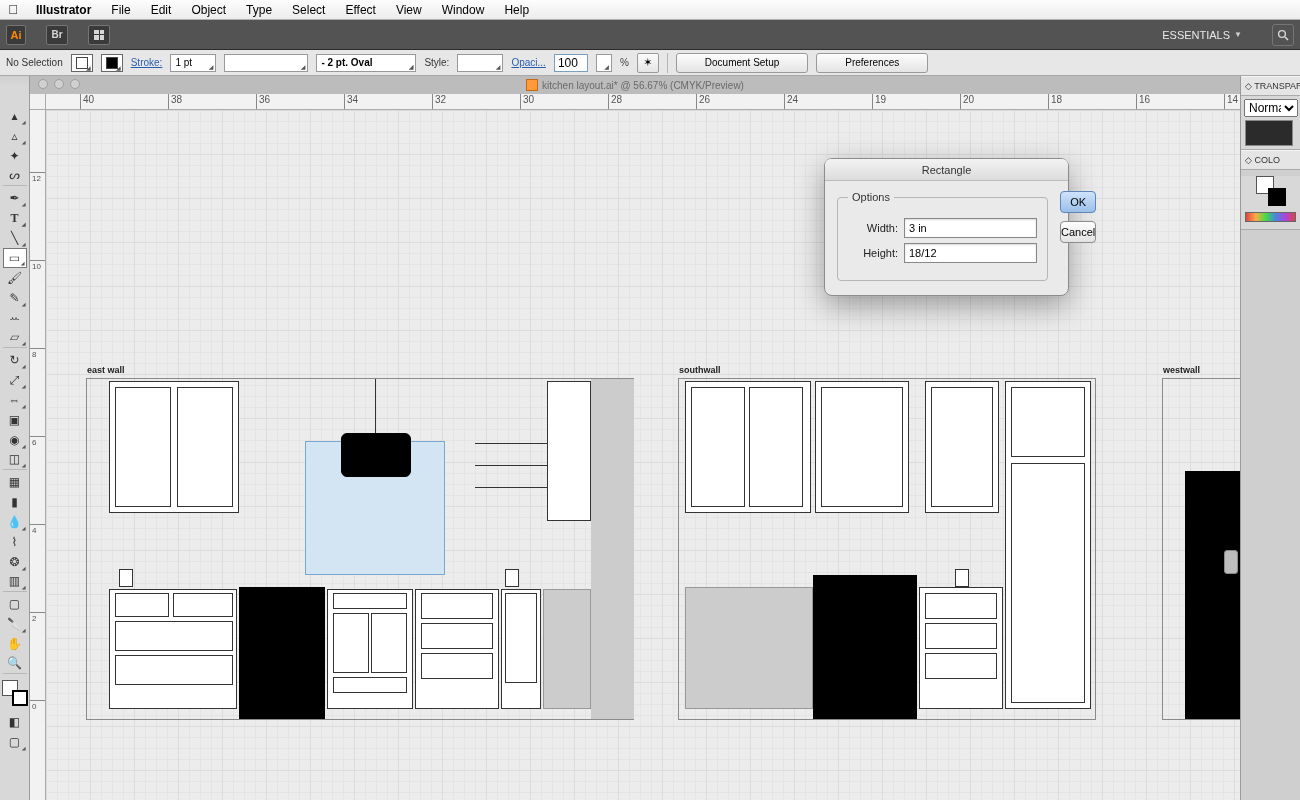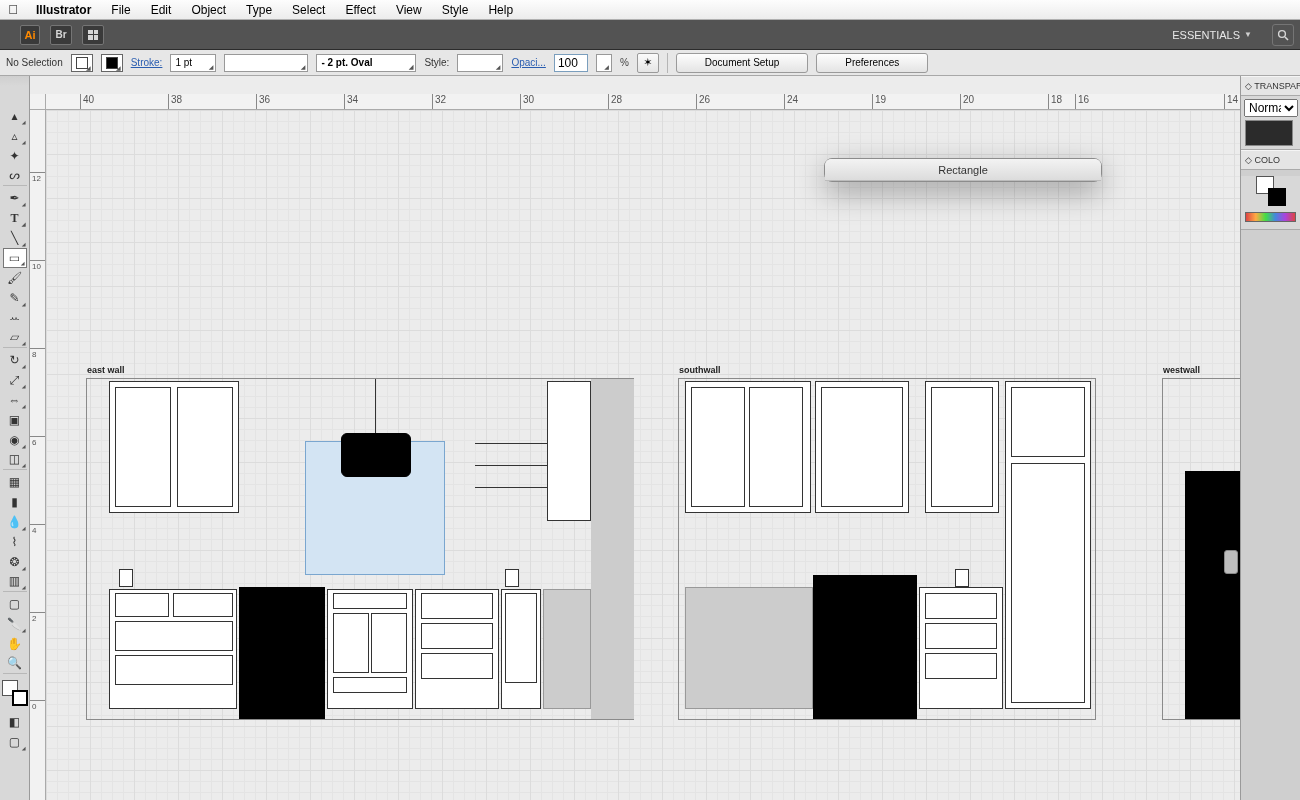--- a/index.html
+++ b/index.html
@@ -3,21 +3,21 @@
 <meta charset="utf-8">
 <style>
   * { box-sizing: border-box; margin: 0; padding: 0; font-family: "Lucida Grande", "Helvetica Neue", Arial, sans-serif; }
   html, body { width: 1300px; height: 800px; overflow: hidden; background: #d0d0d0; color: #000; }
   
   .mac-menubar { height: 20px; background: linear-gradient(#fdfdfd,#ececec); display:flex; align-items:center; font-size:12px; border-bottom:1px solid #b0b0b0;}
   .mac-menubar .apple { width:26px; text-align:center; font-size:13px;}
   .mac-menubar .app-name { font-weight:bold; padding:0 10px;}
   .mac-menubar .mitem { padding:0 10px; cursor:default;}
   
-  .app-ctrl { height:30px; background:#535353; display:flex; align-items:center; padding-left:20px; gap:10px; border-bottom:1px solid #2b2b2b;}
+  .app-ctrl { height:30px; background:#535353; display:flex; align-items:center; padding-left:6px; gap:20px; border-bottom:1px solid #2b2b2b;}
   .ai-logo { width:20px; height:20px; background:#3a3a3a; border:1px solid #757575; color:#ff8a00; font-size:11px; font-weight:bold; display:flex; align-items:center; justify-content:center; border-radius:2px;}
   .ctrl-btn { width:22px; height:20px; background:#3a3a3a; border:1px solid #757575; border-radius:2px; display:flex; align-items:center; justify-content:center;}
   .ctrl-btn .grid4 { width:10px; height:10px; display:grid; grid-template-columns:1fr 1fr; grid-template-rows:1fr 1fr; gap:1px;}
   .ctrl-btn .grid4 span{ background:#d6d6d6;}
   .app-ctrl .spacer { flex:1;}
   .essentials { color:#e8e8e8; font-size:11px; padding:4px 10px; display:flex; align-items:center; gap:4px;}
   .essentials .tri { font-size:8px; color:#cfcfcf;}
   .search-icon { width:22px; height:22px; border:1px solid #757575; border-radius:3px; margin-right:6px; display:flex; align-items:center; justify-content:center; color:#d6d6d6;}
   
   .options-bar { height:26px; background:#e7e7e7; border-bottom:1px solid #a8a8a8; display:flex; align-items:center; font-size:10px; gap:8px; padding:0 6px;}
@@ -79,21 +79,21 @@
   
   .panel-dock { position:absolute; right:0; top:0; width:60px; bottom:0; background:#cfcfcf; border-left:1px solid #9a9a9a;}
   .panel-dock .ptab { font-size:9px; color:#333; padding:4px 4px; background:#e5e5e5; border-bottom:1px solid #aaa; border-top:1px solid #f5f5f5; white-space:nowrap; overflow:hidden;}
   .panel-dock .pbody { background:#d8d8d8; height:54px; border-bottom:1px solid #aaa; position:relative;}
   .panel-dock select{ width:54px; font-size:12px; margin:3px;}
   .panel-dock .mini-fs{ position:relative; width:30px; height:30px; margin:6px auto;}
   .panel-dock .mini-fs .f{position:absolute;top:0;left:0;width:18px;height:18px;background:#fff;border:1px solid #555;}
   .panel-dock .mini-fs .s{position:absolute;bottom:0;right:0;width:18px;height:18px;background:#000;border:1px solid #000;}
   .gradient-bar{height:10px;margin:4px;background:linear-gradient(90deg,#d44,#fa4,#4d4,#48d,#a4d,#d44);border:1px solid #666;}
   
-  .dialog { position:absolute; width:278px; background:#eaeaea; border:1px solid #8c8c8c; border-radius:8px; box-shadow:0 10px 30px rgba(0,0,0,.35); z-index:50;}
+  .dialog { position:absolute; width:245px; background:#eaeaea; border:1px solid #8c8c8c; border-radius:8px; box-shadow:0 10px 30px rgba(0,0,0,.35); z-index:50;}
   .dialog .titlebar{ height:22px; background:linear-gradient(#f3f3f3,#dcdcdc); border-bottom:1px solid #bcbcbc; border-radius:6px 6px 0 0; text-align:center; font-size:11px; line-height:22px; color:#333;}
   .dialog .body{ display:flex; padding:10px 12px 14px; gap:12px;}
   .dialog fieldset{ border:1px solid #b5b5b5; border-radius:4px; padding:10px 10px 12px; flex:1;}
   .dialog legend{ font-size:11px; padding:0 4px; color:#333;}
   .dialog .row{ display:flex; align-items:center; gap:6px; margin:5px 0;}
   .dialog .row label{ width:50px; text-align:right; font-size:11px; color:#222;}
   .dialog input[type=text]{ flex:1; height:20px; border:1px solid #888; background:#fff; font-size:11px; padding:0 4px; box-shadow:inset 0 1px 2px rgba(0,0,0,.15);}
   .dialog .btns{ display:flex; flex-direction:column; gap:8px; width:84px;}
   .dialog button{ height:22px; border:1px solid #8d8d8d; border-radius:4px; font-size:11px; background:linear-gradient(#fdfdfd,#e3e3e3);}
   .dialog button.primary{ background:linear-gradient(#cfe3fb,#9bbfe8); border-color:#5e86b8;}
@@ -104,21 +104,21 @@
 <div class="mac-menubar">
   <div class="apple"></div>
   <div class="app-name">Illustrator</div>
   <div class="mitem">File</div>
   <div class="mitem">Edit</div>
   <div class="mitem">Object</div>
   <div class="mitem">Type</div>
   <div class="mitem">Select</div>
   <div class="mitem">Effect</div>
   <div class="mitem">View</div>
-  <div class="mitem">Style</div>
+  <div class="mitem">Window</div>
   <div class="mitem">Help</div>
 </div>
 
 <div class="app-ctrl">
   <div class="ai-logo">Ai</div>
   <div class="ctrl-btn">
       <span style="color:#d6d6d6;font-size:10px;font-weight:bold">Br</span>
     </div>
   <div class="ctrl-btn">
       <div class="grid4">
@@ -198,35 +198,44 @@
     <div class="tool group-sep">🔍</div>
     <div class="fillstroke">
         <div class="f"></div>
         <div class="s"></div>
       </div>
     <div class="tool" style="margin-top:6px">◧</div>
     <div class="tool">▢<span class="mark">◢</span></div>
   </div>
 
   <div class="canvas-wrap">
+    <div class="doc-tab-bar">
+      <div class="traffic">
+          <span></span>
+          <span></span>
+          <span></span>
+        </div>
+      <div class="file-icon"></div>
+      <span>kitchen layout.ai* @ 56.67% (CMYK/Preview)</span>
+    </div>
     <div class="ruler-corner"></div>
     <div class="ruler-h" id="rulerH">
         <div class="tick" style="left: 34px;">40</div>
         <div class="tick" style="left: 122px;">38</div>
         <div class="tick" style="left: 210px;">36</div>
         <div class="tick" style="left: 298px;">34</div>
         <div class="tick" style="left: 386px;">32</div>
         <div class="tick" style="left: 474px;">30</div>
         <div class="tick" style="left: 562px;">28</div>
         <div class="tick" style="left: 650px;">26</div>
         <div class="tick" style="left: 738px;">24</div>
         <div class="tick" style="left: 826px;">19</div>
         <div class="tick" style="left: 914px;">20</div>
         <div class="tick" style="left: 1002px;">18</div>
-        <div class="tick" style="left: 1029px;">16</div>
+        <div class="tick" style="left: 1090px;">16</div>
         <div class="tick" style="left: 1178px;">14</div>
       </div>
     <div class="ruler-v" id="rulerV">
         <div class="tick" style="top: 78px;">12</div>
         <div class="tick" style="top: 166px;">10</div>
         <div class="tick" style="top: 254px;">8</div>
         <div class="tick" style="top: 342px;">6</div>
         <div class="tick" style="top: 430px;">4</div>
         <div class="tick" style="top: 518px;">2</div>
         <div class="tick" style="top: 606px;">0</div>
@@ -319,15 +328,32 @@
       <div class="mini-fs">
           <div class="f"></div>
           <div class="s"></div>
         </div>
       <div class="gradient-bar"></div>
     </div>
   </div>
 
   <div class="dialog" style="left:824px; top:82px;">
     <div class="titlebar">Rectangle</div>
+    <div class="body">
+      <fieldset>
+        <legend>Options</legend>
+        <div class="row">
+          <label>Width:</label>
+          <input type="text" value="3 in" style="">
+        </div>
+        <div class="row">
+          <label>Height:</label>
+          <input type="text" value="18/12" style="">
+        </div>
+      </fieldset>
+      <div class="btns">
+        <button class="primary">OK</button>
+        <button>Cancel</button>
+      </div>
+    </div>
   </div>
 
 </div>
 
 </body></html>

